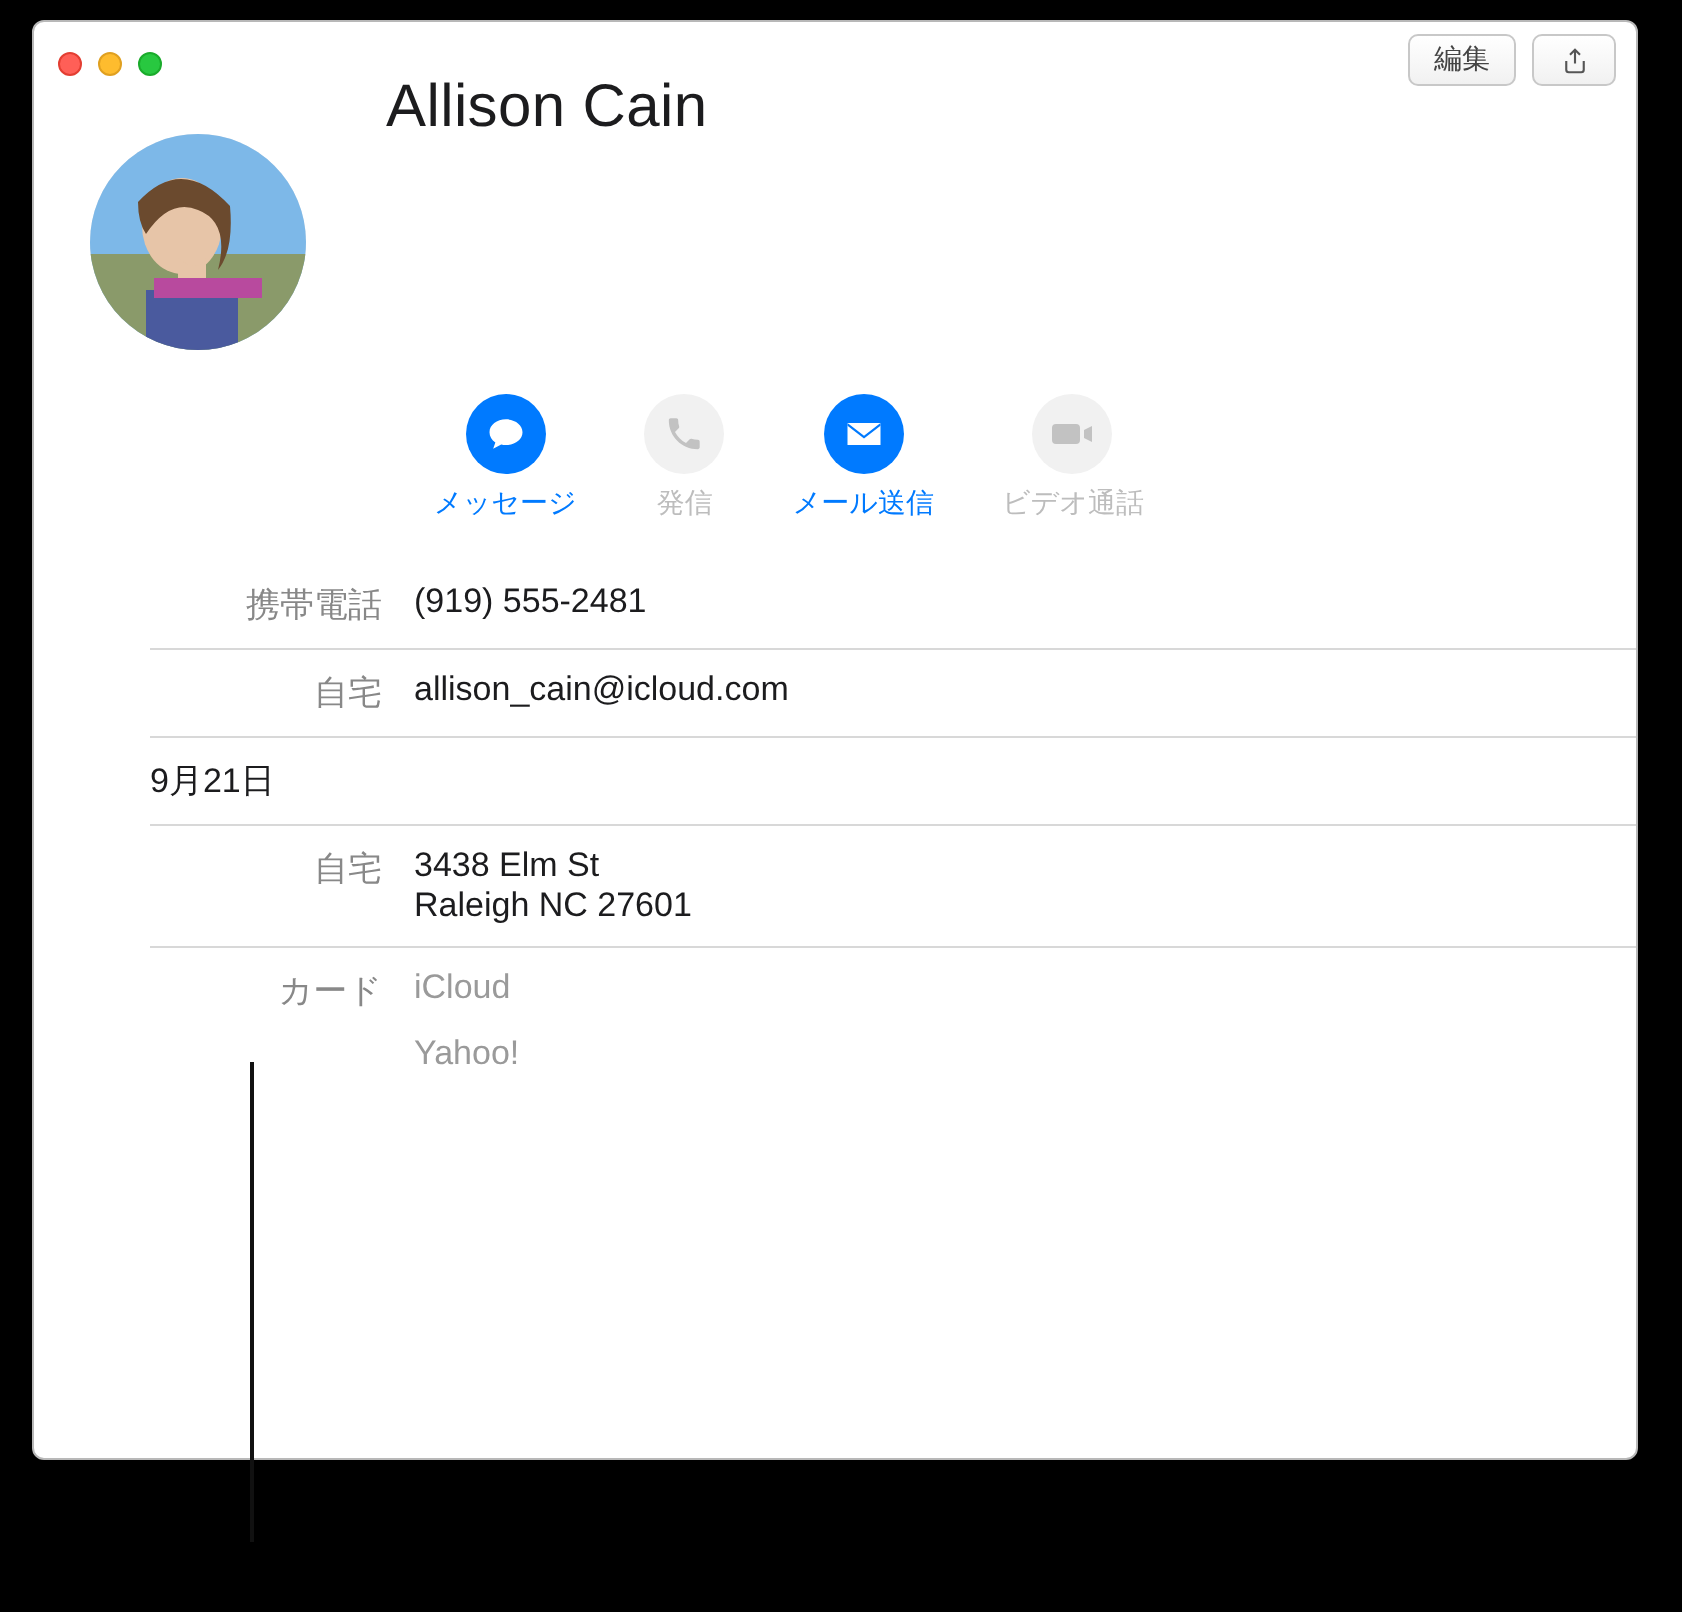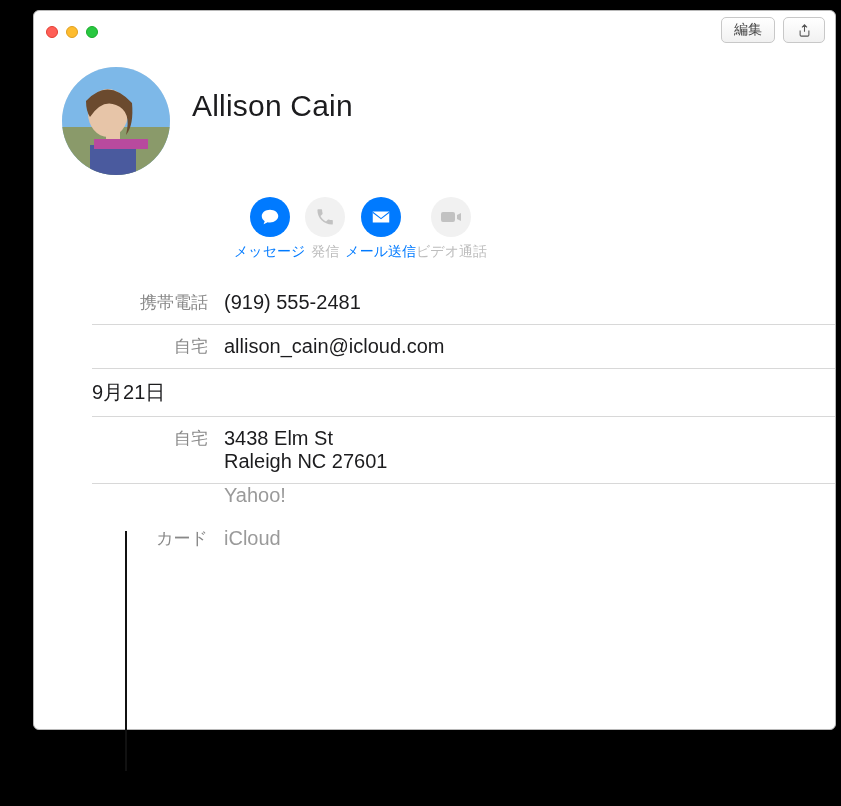--- a/index.html
+++ b/index.html
@@ -1,45 +1,45 @@
 <!DOCTYPE html>
 <html><head>
 <meta charset="utf-8">
 <style>
   :root { --blue:#007aff; --gray:#8e8e93; --text:#1c1c1e; --line:#d8d8d8; --win:#ffffff; }
   * { box-sizing:border-box; }
   body { margin:0; background:#000; font-family:-apple-system,"Helvetica Neue","Hiragino Kaku Gothic ProN",Arial,sans-serif; }
   .stage { width:841px; height:806px; position:relative; }
-  .window { position:absolute; left:33px; top:10px; width:803px; height:720px; background:var(--win); border:1px solid #b8b8b8; border-radius:6px; box-shadow:0 8px 30px rgba(0,0,0,.35); }
+  .window { position:absolute; left:16px; top:10px; width:803px; height:720px; background:var(--win); border:1px solid #b8b8b8; border-radius:6px; box-shadow:0 8px 30px rgba(0,0,0,.35); }
   .bar { height:38px; display:flex; align-items:center; padding:0 10px; }
   .traffic { display:flex; gap:8px; padding:4px 2px 0; }
   .dot { width:12px; height:12px; border-radius:50%; }
   .dot.r{background:#ff5f57;border:1px solid #e33e32;} .dot.y{background:#febc2e;border:1px solid #e0a020;} .dot.g{background:#28c840;border:1px solid #1aab2b;}
   .bar-spacer{flex:1;}
   .tbtn { height:26px; border:1px solid #c8c8c8; background:linear-gradient(#fff,#f1f1f1); border-radius:5px; padding:0 12px; font-size:14px; color:#444; display:flex; align-items:center; justify-content:center; margin-left:8px; }
   .share-ic { width:15px; height:15px; }
 
-  .head { display:flex; align-items:center; padding:18px 28px 4px; gap:22px; }
+  .head { display:flex; align-items:flex-start; padding:18px 28px 4px; gap:40px; }
   .avatar { width:108px; height:108px; border-radius:50%; overflow:hidden; flex:0 0 108px; box-shadow:inset 0 0 0 1px rgba(0,0,0,.1);}
   .avatar svg { display:block; }
   .name { font-size:30px; font-weight:300; color:var(--text); letter-spacing:.2px; margin-top:-30px; }
 
-  .actions { display:flex; margin:18px 0 20px 200px; }
+  .actions { display:flex; gap:34px; margin:18px 0 20px 200px; }
   .act { display:flex; flex-direction:column; align-items:center; gap:6px; font-size:14px; }
   .act .circ { width:40px; height:40px; border-radius:50%; background:#f1f1f1; display:flex; align-items:center; justify-content:center; }
   .act.on .circ { background:var(--blue); }
   .act.on .lbl { color:var(--blue); }
   .act.off .lbl { color:#bdbdbd; }
   .lbl { white-space:nowrap; }
 
   .rows { padding:0 0 0 0; }
   .row { display:flex; border-bottom:1px solid var(--line); padding:10px 12px 10px 0; margin-left:58px; }
   .row.noline { border-bottom:none; }
   .k { width:132px; text-align:right; padding-right:16px; color:#888; font-size:17px; }
-  .v { flex:1; color:var(--text); font-size:20px; white-space:pre-line; padding-right:24px; }
+  .v { flex:1; color:var(--text); font-size:17px; white-space:pre-line; padding-right:24px; }
   .v.dim { color:#9a9a9a; }
 
   .callout { position:absolute; left:125px; top:531px; width:2px; height:240px; background:#111; }
 </style>
 </head>
 <body>
 
 <div class="stage">
   <div class="window">
 
@@ -119,25 +119,25 @@
         <div class="v">allison_cain@icloud.com</div>
       </div>
       <div class="row">
         <div class="v">9月21日</div>
       </div>
       <div class="row">
         <div class="k">自宅</div>
         <div class="v">3438 Elm St
 Raleigh NC 27601</div>
       </div>
+      <div class="row noline">
+        <div class="k">カード</div>
+        <div class="v dim">iCloud</div>
+      </div>
       <div class="row noline" style="padding-top:0;">
         <div class="k"></div>
         <div class="v dim">Yahoo!</div>
-      </div>
-      <div class="row noline">
-        <div class="k">カード</div>
-        <div class="v dim">iCloud</div>
       </div>
     </div>
 
   </div>
   <div class="callout"></div>
 </div>
 
 </body></html>

